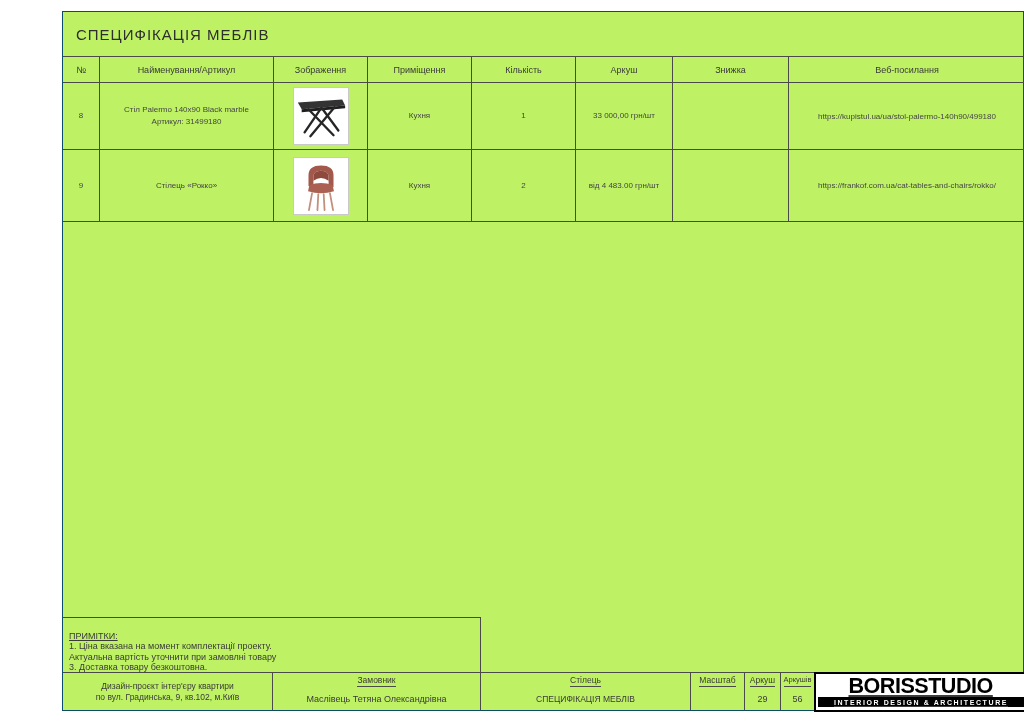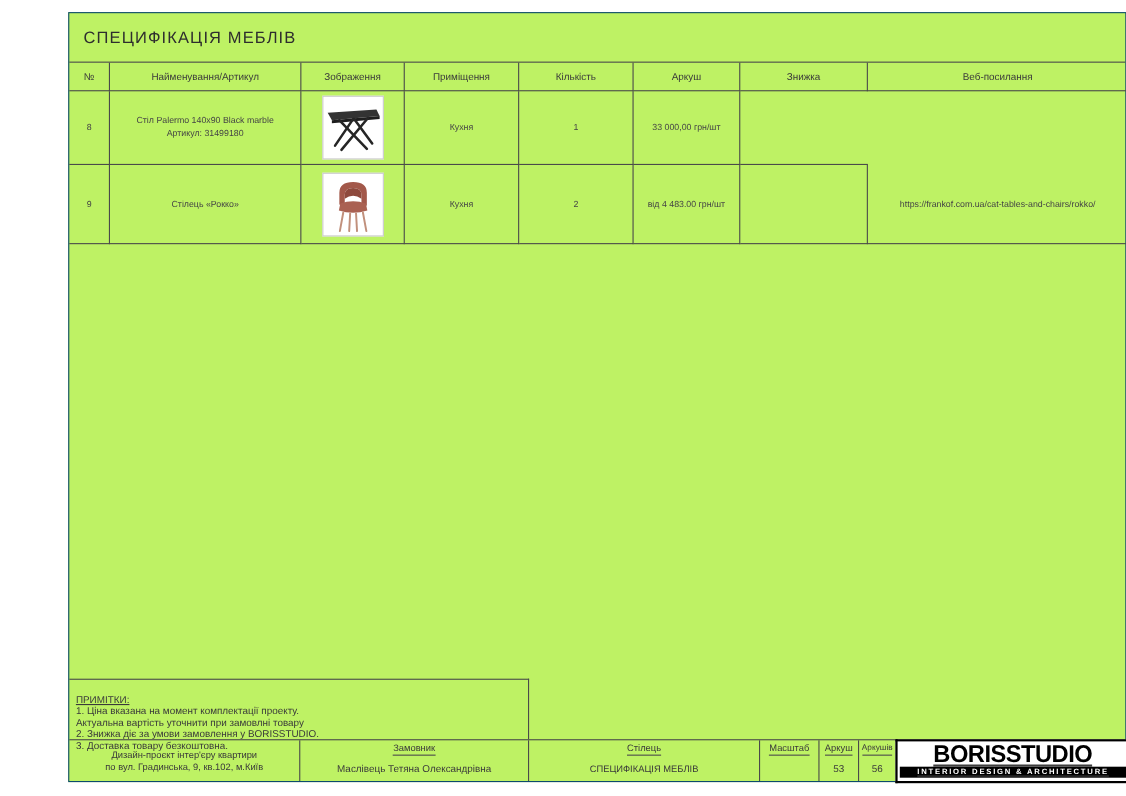--- a/index.html
+++ b/index.html
@@ -100,20 +100,23 @@
       </div>
     <div class="cell">
         <span class="line">1</span>
       </div>
     <div class="cell">
         <span class="line">33 000,00 грн/шт</span>
       </div>
     <div class="cell">
         <span class="line"></span>
       </div>
+    <div class="cell">
+        <span class="url">https://kupistul.ua/ua/stol-palermo-140h90/499180</span>
+      </div>
   </div>
 
   <div class="grid r9">
     <div class="cell">
         <span class="line">9</span>
       </div>
     <div class="cell">
       <span class="line">Стілець «Рокко»</span>
     </div>
     <div class="cell">
@@ -145,21 +148,20 @@
       </div>
     <div class="cell">
         <span class="url">https://frankof.com.ua/cat-tables-and-chairs/rokko/</span>
       </div>
   </div>
 
   <div class="notes">
     <div class="nh">ПРИМІТКИ:</div>
     <div class="nl">1. Ціна вказана на момент комплектації проекту.</div>
     <div class="nl">Актуальна вартість уточнити при замовлні товару</div>
-    <div class="nl">2. Знижка діє за умови замовлення у BORISSTUDIO.</div>
     <div class="nl">3. Доставка товару безкоштовна.</div>
   </div>
 
   <div class="footer">
     <div class="fcol fvalue fproject" style="flex-direction:column;">
       <span class="pline">Дизайн-проєкт інтер'єру квартири</span>
       <span class="pline">по вул. Градинська, 9, кв.102, м.Київ</span>
     </div>
     <div class="fcol">
       <div class="flabel">Замовник</div>
@@ -168,21 +170,21 @@
     <div class="fcol">
       <div class="flabel">Стілець</div>
       <div class="fvalue" style="font-size:8.5px;">СПЕЦИФІКАЦІЯ МЕБЛІВ</div>
     </div>
     <div class="fcol">
       <div class="flabel">Масштаб</div>
       <div class="fvalue"></div>
     </div>
     <div class="fcol">
       <div class="flabel">Аркуш</div>
-      <div class="fvalue">53</div>
+      <div class="fvalue">29</div>
     </div>
     <div class="fcol">
       <div class="flabel tight">Аркушів</div>
       <div class="fvalue">56</div>
     </div>
     <div class="fcol logo-box">
       <div class="logo-main">BORISSTUDIO</div>
       <div class="logo-bar">INTERIOR DESIGN &amp; ARCHITECTURE</div>
     </div>
   </div>

